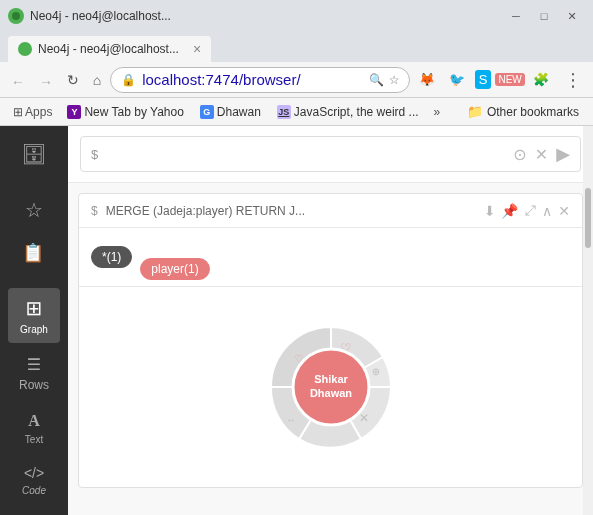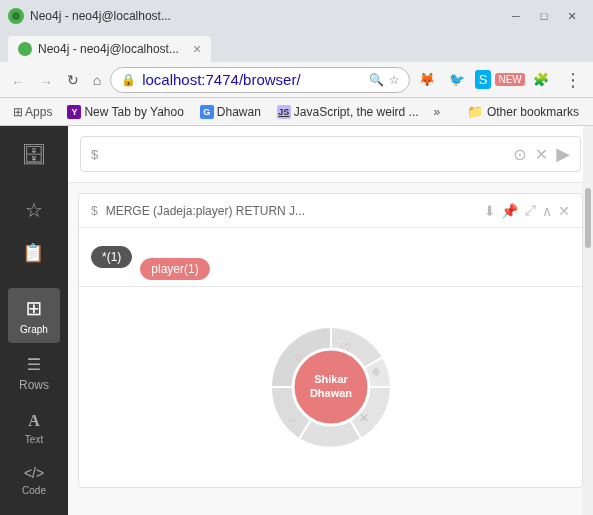--- a/index.html
+++ b/index.html
@@ -333,21 +333,21 @@
     <div class="sidebar-item">
       <span class="sidebar-icon" style="color:#aaa; font-size:16px;">☰</span>
       <span style="font-size:12px;">Rows</span>
     </div>
     <div class="sidebar-item">
       <span class="sidebar-icon" style="color:#aaa; font-size:16px; font-family: serif; font-weight:bold;">A</span>
       <span style="font-size:10px;">Text</span>
     </div>
     <div class="sidebar-item">
       <span class="sidebar-icon" style="color:#aaa; font-size:14px;">&lt;/&gt;</span>
-      <span style="font-size:10px;">Code</span>
+      <span style="font-size:10px;font-style:italic;">Code</span>
     </div>
     <div style="flex:1;"></div>
     <div class="sidebar-item">
       
     </div>
   </div>
 
   <div class="browser-content">
 
     <div class="scrollbar">

